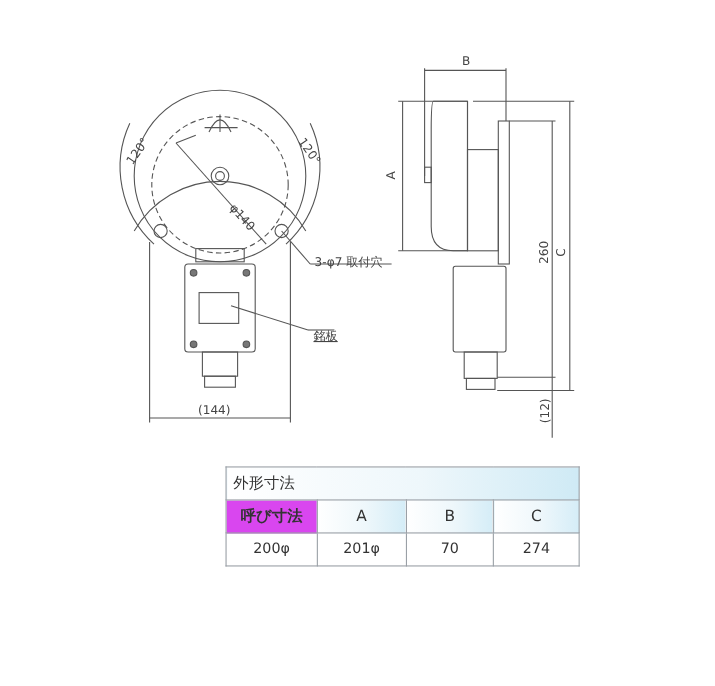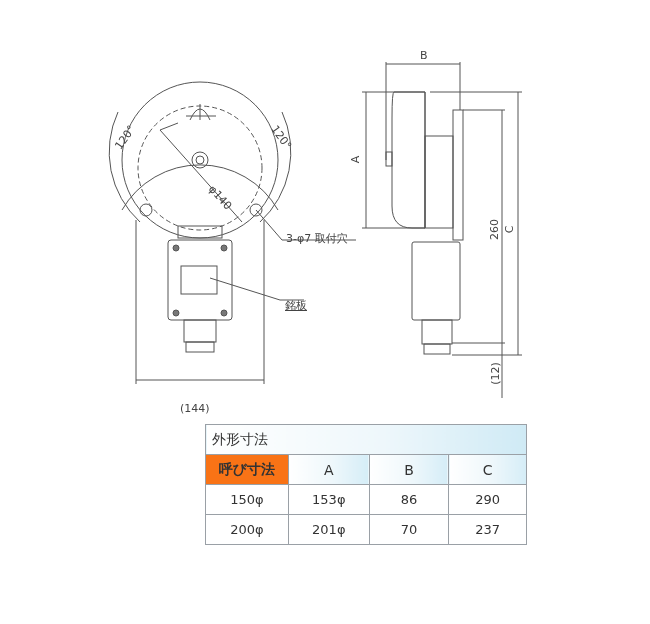--- a/index.html
+++ b/index.html
@@ -3,21 +3,21 @@
 <meta charset="utf-8">
 <style>
   html, body { margin:0; padding:0; background:#ffffff; }
   body { width:650px; height:624px; position:relative; overflow:hidden; font-family:"DejaVu Sans", sans-serif; color:#333; }
   svg.drawing { position:absolute; left:0; top:0; }
   .lbl { position:absolute; font-size:11px; color:#444; white-space:nowrap; line-height:1; }
   table.dims { position:absolute; left:205px; top:424px; width:322px; border-collapse:collapse; font-size:13px; color:#333; }
   table.dims td { border:1px solid #9aa0a6; text-align:center; height:29px; padding:0; }
   table.dims tr.title td { text-align:left; padding-left:6px; font-size:14px; background:linear-gradient(90deg,#ffffff 0%,#eef7fb 55%,#cfeaf5 100%); }
   table.dims tr.head td { background:linear-gradient(90deg,#ffffff 0%,#eef7fb 55%,#d5edf7 100%); font-size:14px; }
-  table.dims tr.head td.first { background:#f97316; font-weight:bold; }
+  table.dims tr.head td.first { background:#d946ef; font-weight:bold; }
 </style>
 </head>
 <body>
 
 <svg class="drawing" width="650" height="624" viewBox="0 0 650 624">
   <g fill="none" stroke="#555" stroke-width="1">
 
     <g>
       <circle cx="200" cy="160" r="78"></circle>
       <circle cx="200" cy="168" r="62" stroke-dasharray="5,3"></circle>
@@ -87,45 +87,39 @@
       <line x1="452" y1="355" x2="522" y2="355"></line>
     </g>
   </g>
 </svg>
 
 <span class="lbl" style="left:112px;top:132px;transform:rotate(-55deg);">120°</span>
 <span class="lbl" style="left:268px;top:132px;transform:rotate(55deg);">120°</span>
 <span class="lbl" style="left:206px;top:192px;transform:rotate(48deg);">φ140</span>
 <span class="lbl" style="left:286px;top:233px;">3-φ7 取付穴</span>
 <span class="lbl" style="left:285px;top:300px;text-decoration:underline;">銘板</span>
-<span class="lbl" style="left:180px;top:367px;margin-top:36px;">(144)</span>
+<span class="lbl" style="left:180px;top:367px;">(144)</span>
 
 <span class="lbl" style="left:420px;top:50px;">B</span>
 <span class="lbl" style="left:352px;top:154px;transform:rotate(-90deg);">A</span>
 <span class="lbl" style="left:484px;top:224px;transform:rotate(-90deg);">260</span>
 <span class="lbl" style="left:506px;top:224px;transform:rotate(-90deg);">C</span>
 <span class="lbl" style="left:484px;top:368px;transform:rotate(-90deg);">(12)</span>
 
 <table class="dims">
   <tbody>
       <tr class="title">
     <td colspan="4">外形寸法</td>
   </tr>
   <tr class="head">
     <td class="first" style="width:83px">呼び寸法</td>
     <td style="width:81px">A</td>
     <td style="width:80px">B</td>
     <td style="width:78px">C</td>
   </tr>
   <tr>
-    <td>150φ</td>
-    <td>153φ</td>
-    <td>86</td>
-    <td>290</td>
-  </tr>
-  <tr>
     <td>200φ</td>
     <td>201φ</td>
     <td>70</td>
-    <td>237</td>
+    <td>274</td>
   </tr>
 </tbody>
   </table>
 
 </body></html>

